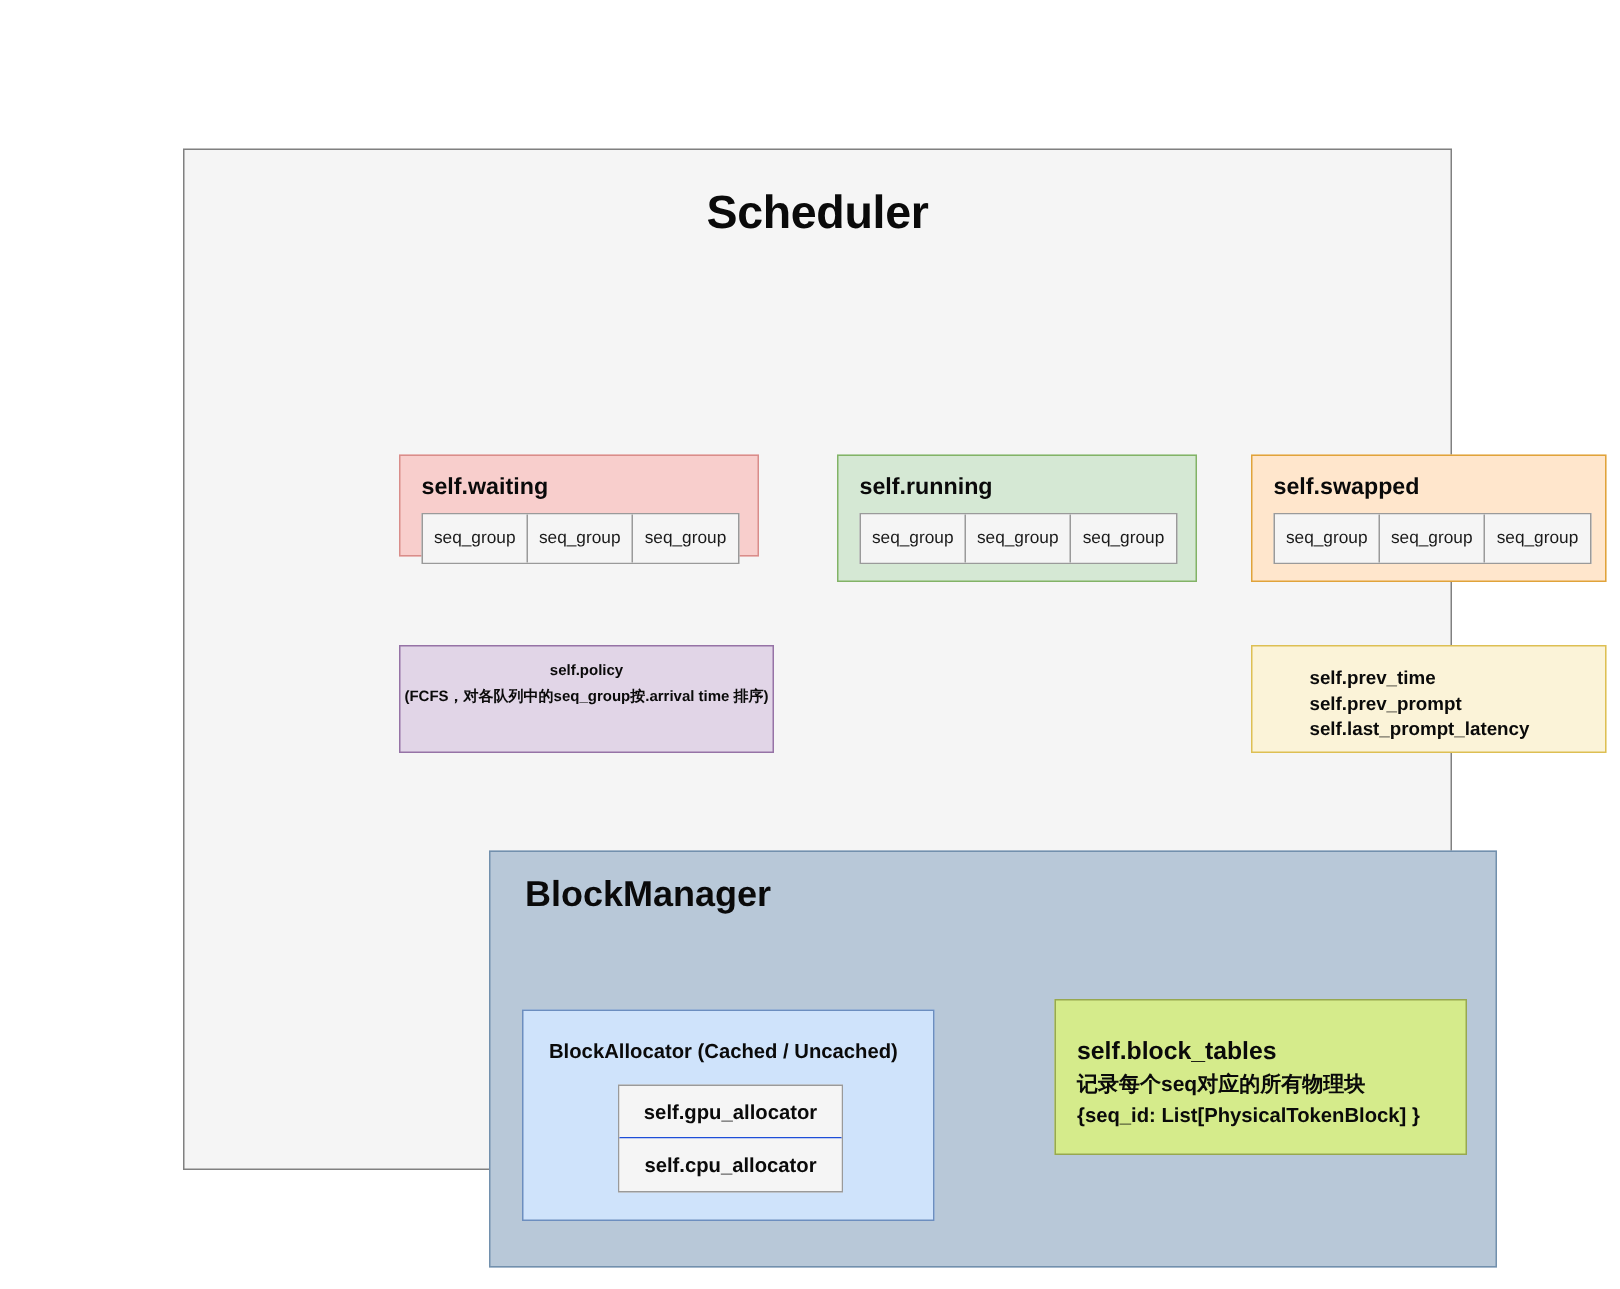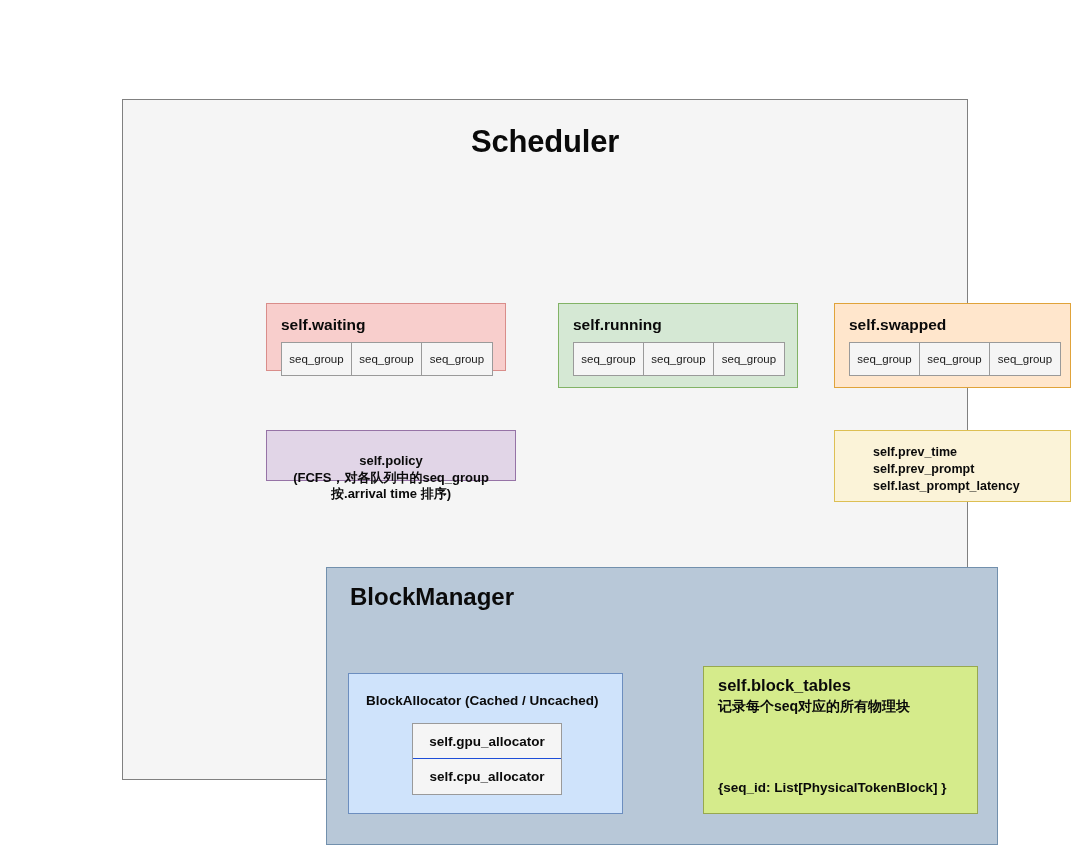--- a/index.html
+++ b/index.html
@@ -93,30 +93,30 @@
 
   #box-swapped {
     left: 711px; top: 203px; width: 237px; height: 85px;
     background: #ffe6cc; border-color: #e0a33a;
   }
   #box-swapped .seq-cell { width: 70px; }
 
   
   .policy-box {
     position: absolute;
-    left: 143px; top: 330px; width: 250px; height: 51px;
+    left: 143px; top: 330px; width: 250px; height: 72px;
     background: #e1d5e7;
     border: 1px solid #9673a6;
     box-sizing: border-box;
-    font-size: 13px;
+    font-size: 10px;
     font-weight: bold;
     color: #0a0a0a;
     text-align: center;
     line-height: 16.5px;
-    padding-top: 22px;
+    padding-top: 9px;
   }
   .policy-box .policy-title { display: block; }
   .policy-box .policy-desc  { display: block; }
 
   
   .prev-box {
     position: absolute;
     left: 711px; top: 330px; width: 237px; height: 72px;
     background: #fbf3d8;
     border: 1px solid #ddbf53;
@@ -177,25 +177,25 @@
     font-weight: bold;
     color: #0a0a0a;
     border-bottom: 1px solid #1d4ed8;
     box-sizing: border-box;
     background: #f5f5f5;
   }
   .alloc-item:last-child { border-bottom: none; }
 
   .block-tables {
     position: absolute;
-    left: 376px; top: 98px; width: 275px; height: 148px;
+    left: 376px; top: 98px; width: 275px; height: 104px;
     background: #d5eb8b;
     border: 1px solid #97a84f;
     box-sizing: border-box;
-    padding: 8px 0 0 14px;
+    padding: 24px 0 0 14px;
   }
   .bt-title {
     font-size: 16.5px;
     font-weight: bold;
     color: #0a0a0a;
     display: block;
     line-height: 21px;
   }
   .bt-desc {
     font-size: 14px;

